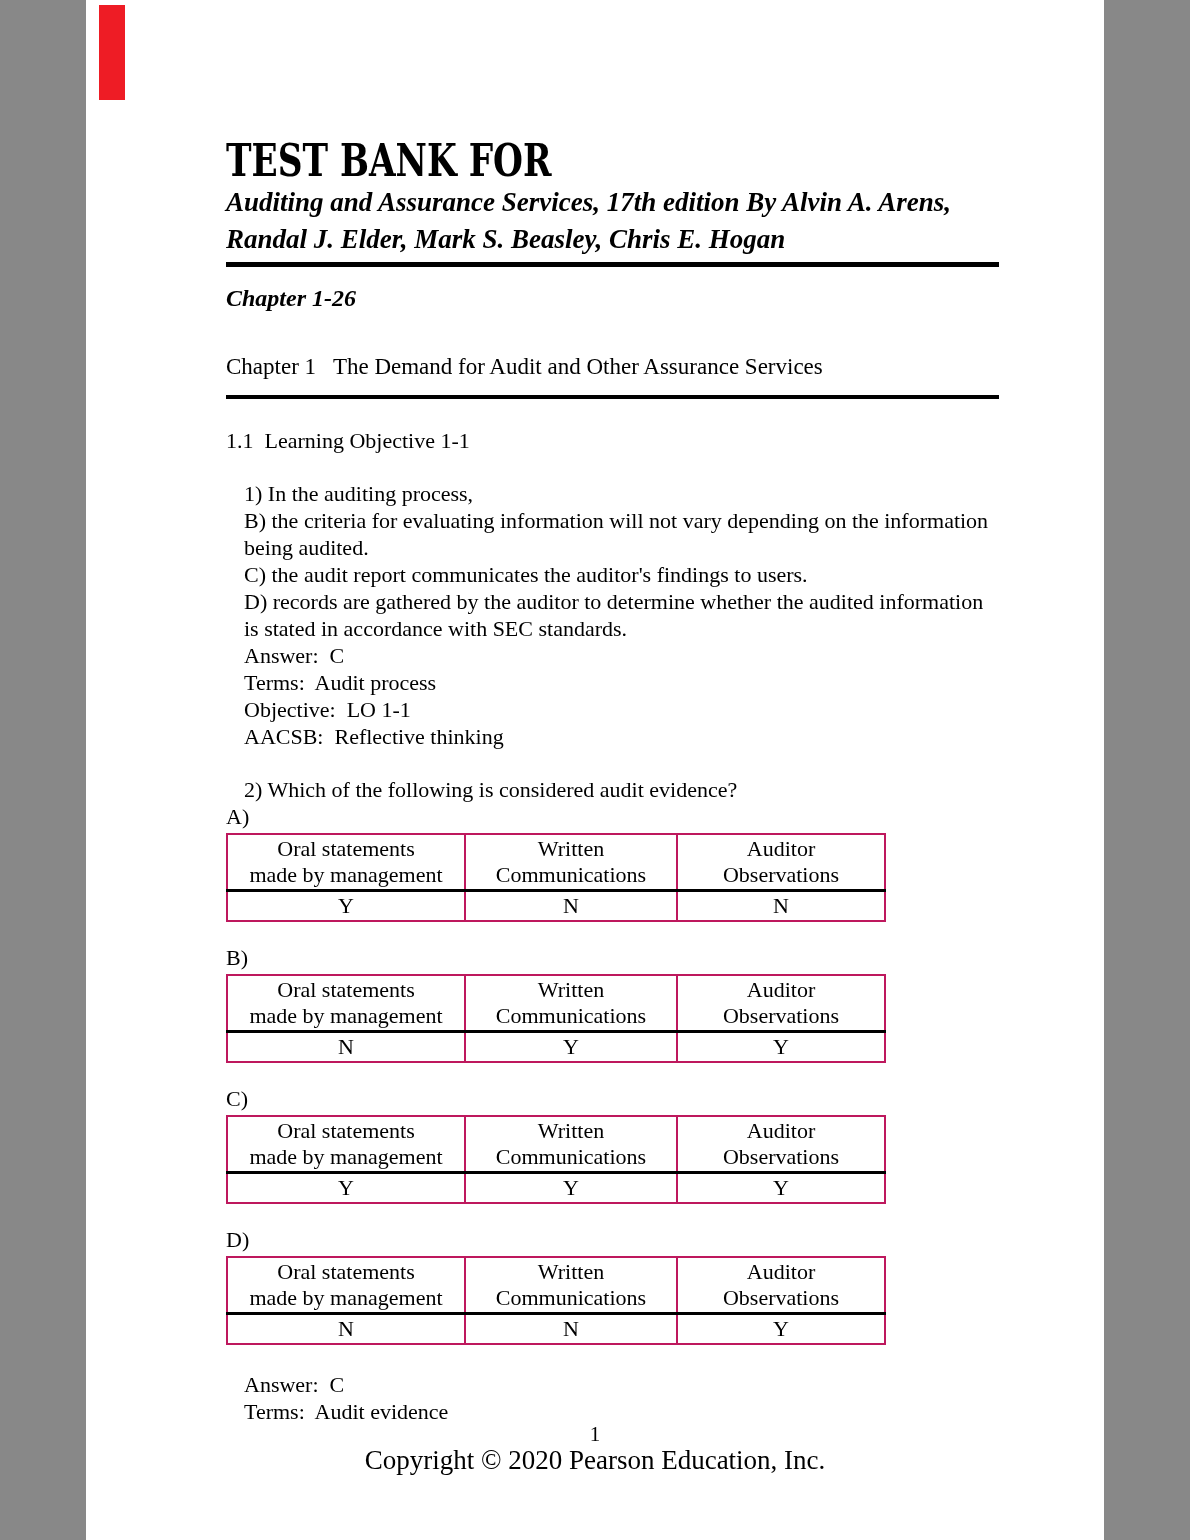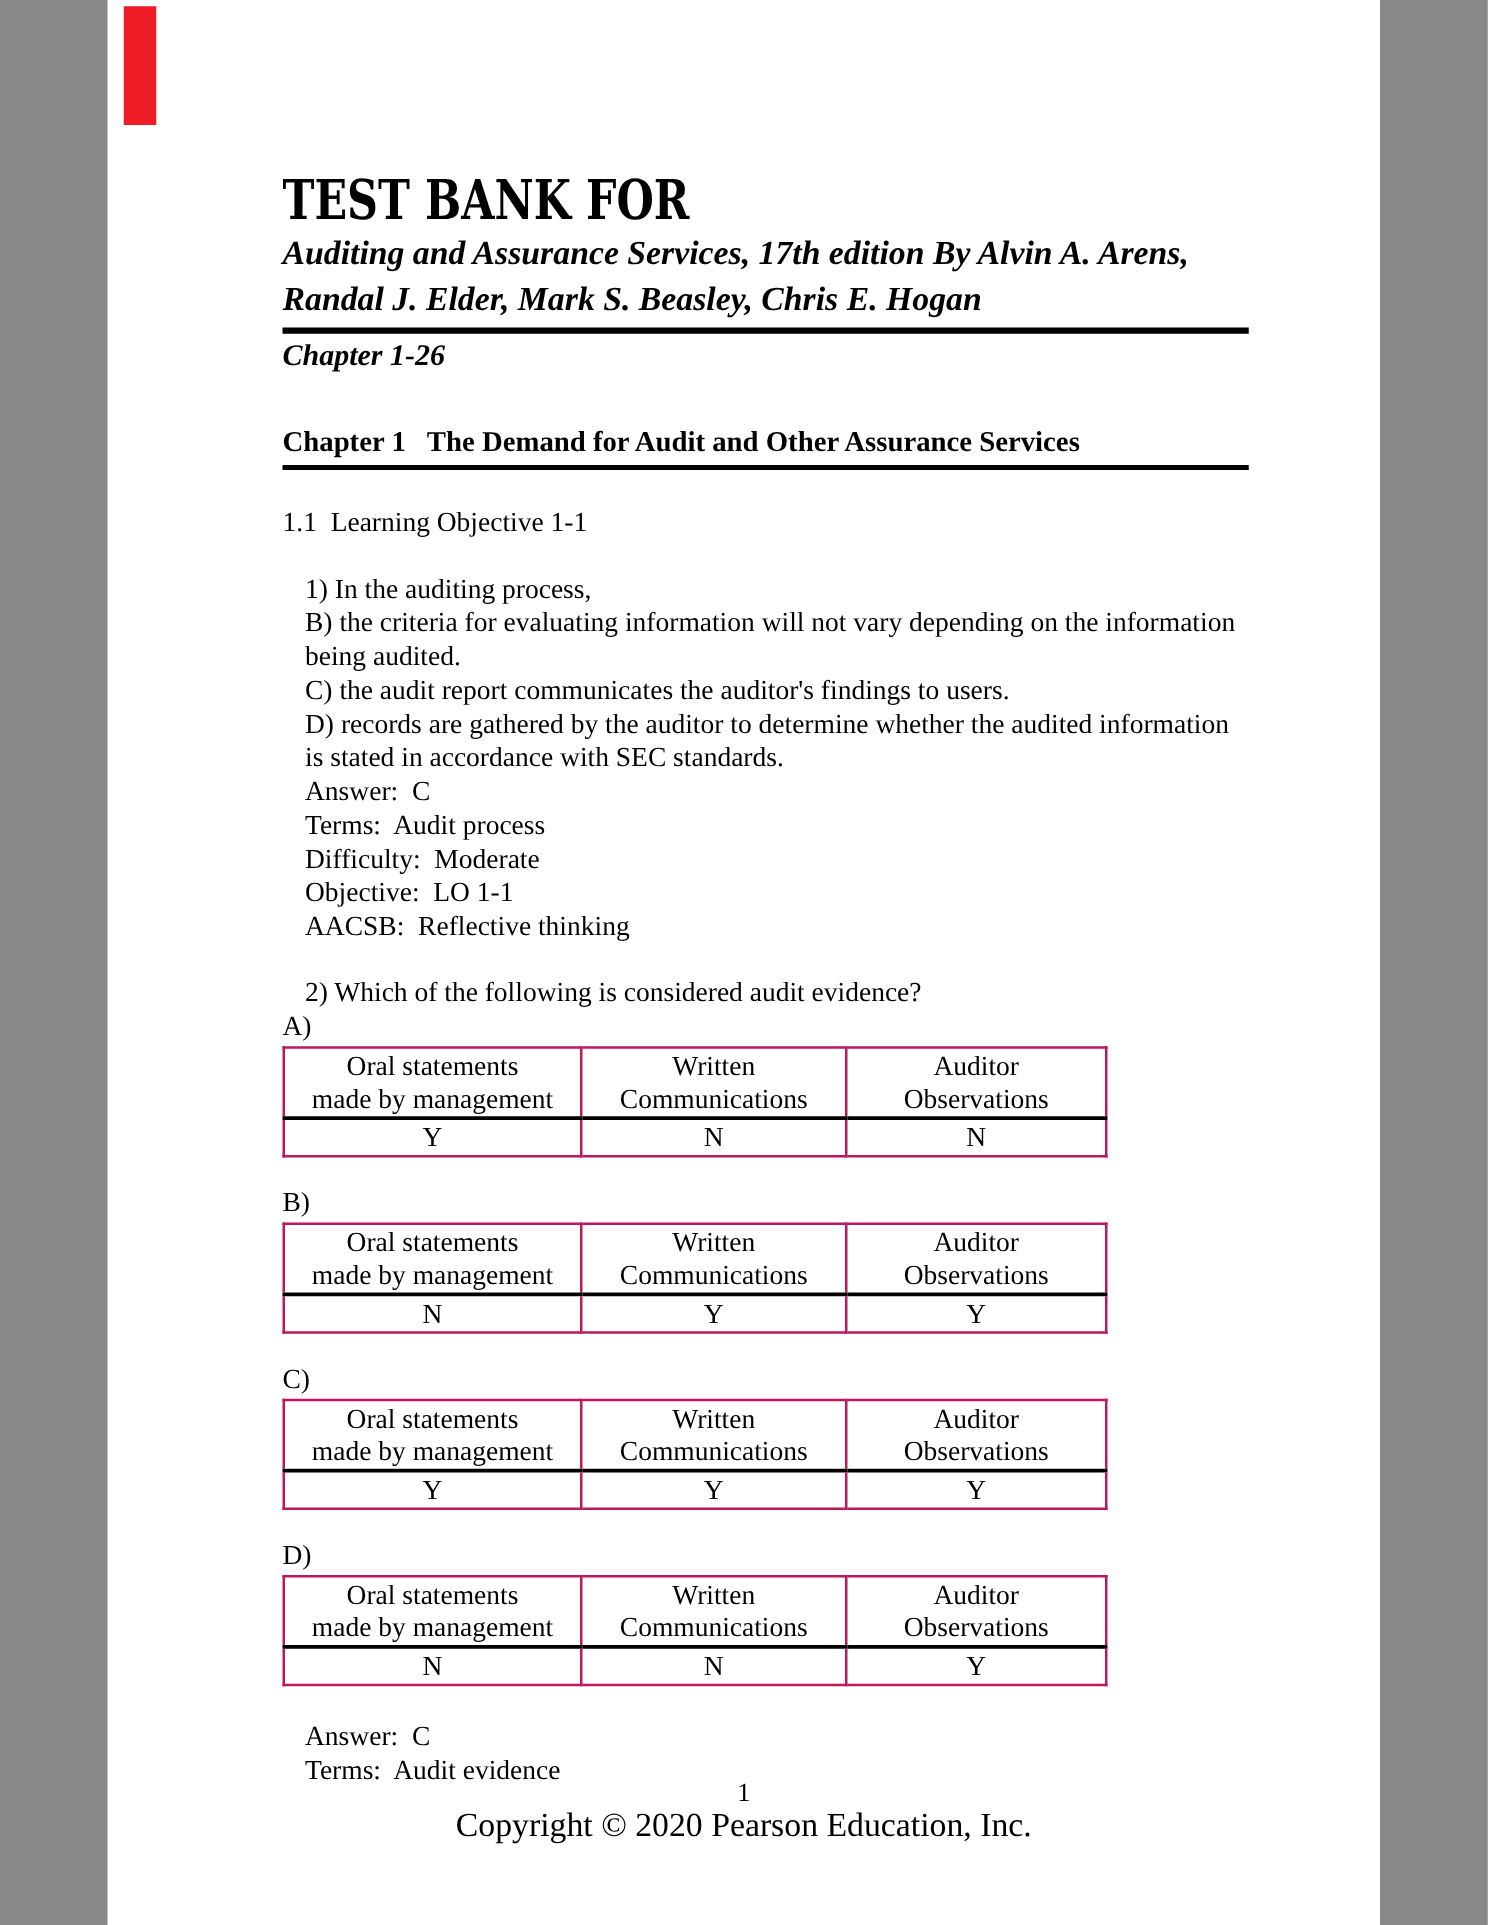--- a/index.html
+++ b/index.html
@@ -26,26 +26,26 @@
     letter-spacing:0px;
   }
   .book-title{
     font-weight:bold;font-style:italic;
     font-size:27px;line-height:37px;
     white-space:pre-wrap;
   }
   .rule1{border-top:5px solid #000;margin-top:4px;}
   .chapter-range{
     font-weight:bold;font-style:italic;
-    font-size:24px;line-height:30px;margin-top:3px;
+    font-size:24px;line-height:30px;margin-top:16px;
     white-space:pre-wrap;
   }
   .chapter-heading{
-    font-weight:bold;font-size:23px;line-height:28px;
-    margin-top:40px;padding-bottom:4px;
+    font-weight:normal;font-size:23px;line-height:28px;
+    margin-top:40px;padding-bottom:14px;
     border-bottom:4px solid #000;
     white-space:pre-wrap;
   }
   .section-heading{
     font-size:22px;line-height:27px;margin-top:28px;
     white-space:pre-wrap;
   }
   .block{margin-top:26px;}
   .line{
     font-size:22px;line-height:27px;
@@ -95,21 +95,20 @@
 
   <div class="section-heading">1.1  Learning Objective 1-1</div>
 
   <div class="block">
     <div class="line">1) In the auditing process,</div>
     <div class="line">B) the criteria for evaluating information will not vary depending on the information being audited.</div>
     <div class="line">C) the audit report communicates the auditor's findings to users.</div>
     <div class="line">D) records are gathered by the auditor to determine whether the audited information is stated in accordance with SEC standards.</div>
     <div class="line">Answer:  C</div>
     <div class="line">Terms:  Audit process</div>
-    <div class="line">Difficulty:  Moderate</div>
     <div class="line">Objective:  LO 1-1</div>
     <div class="line">AACSB:  Reflective thinking</div>
   </div>
 
   <div class="block">
     <div class="line">2) Which of the following is considered audit evidence?</div>
 
     <div class="opt-label">A)</div>
     <table class="evidence">
       <colgroup>

